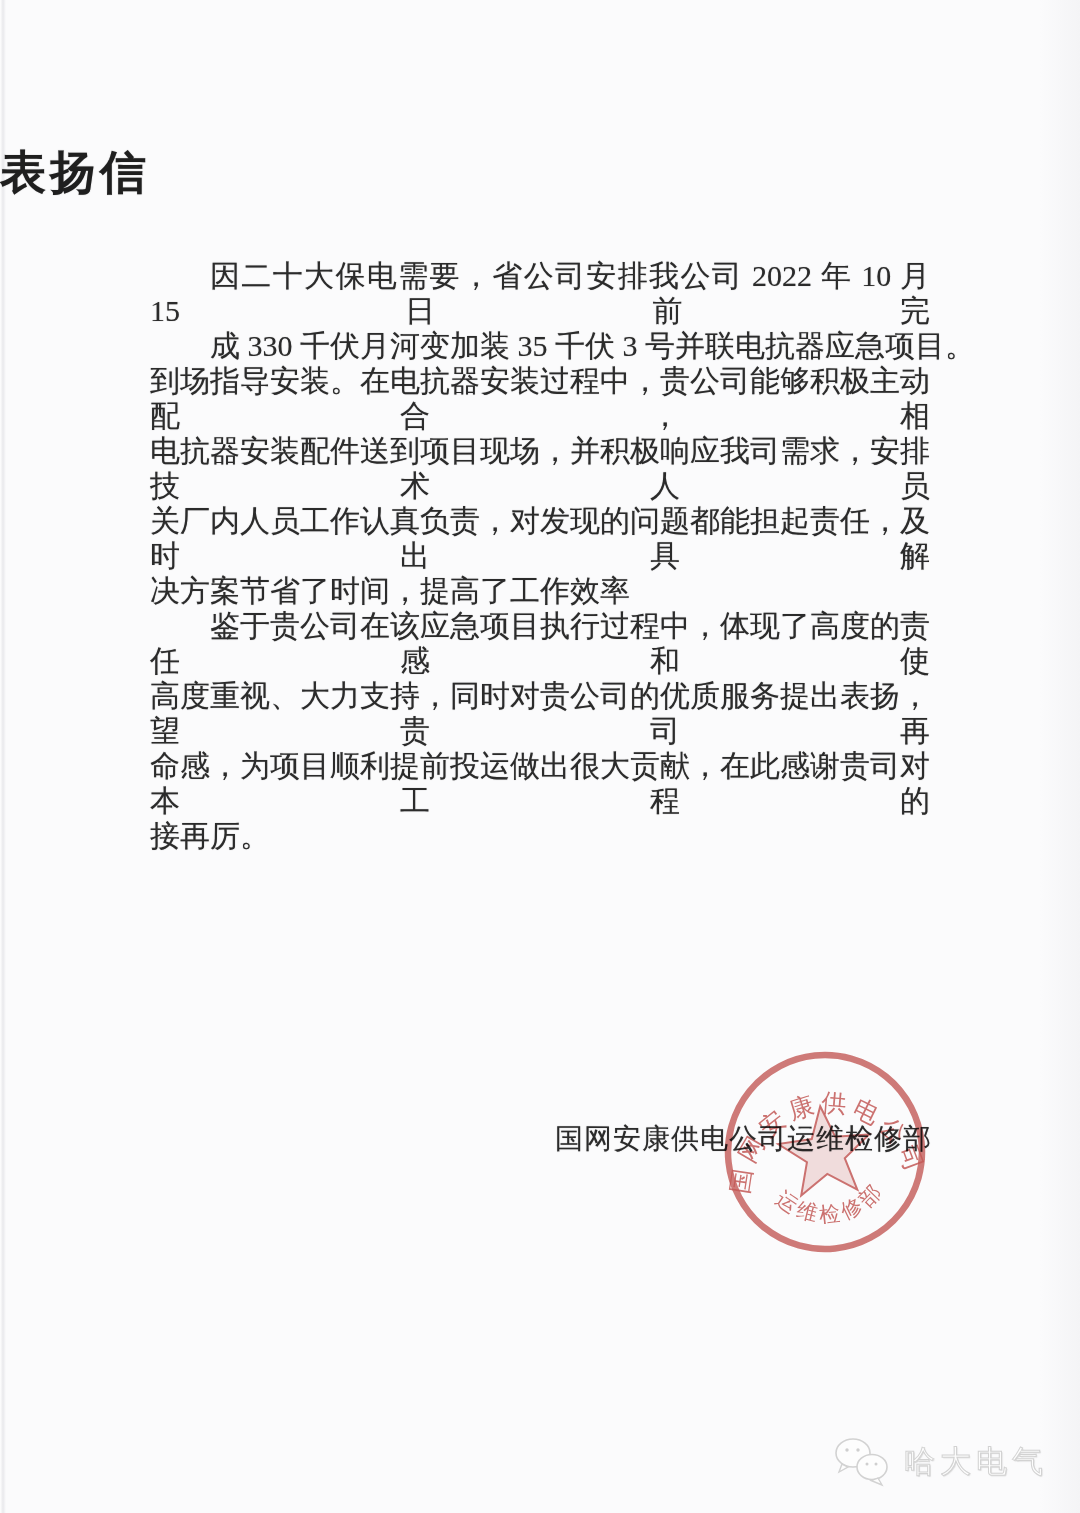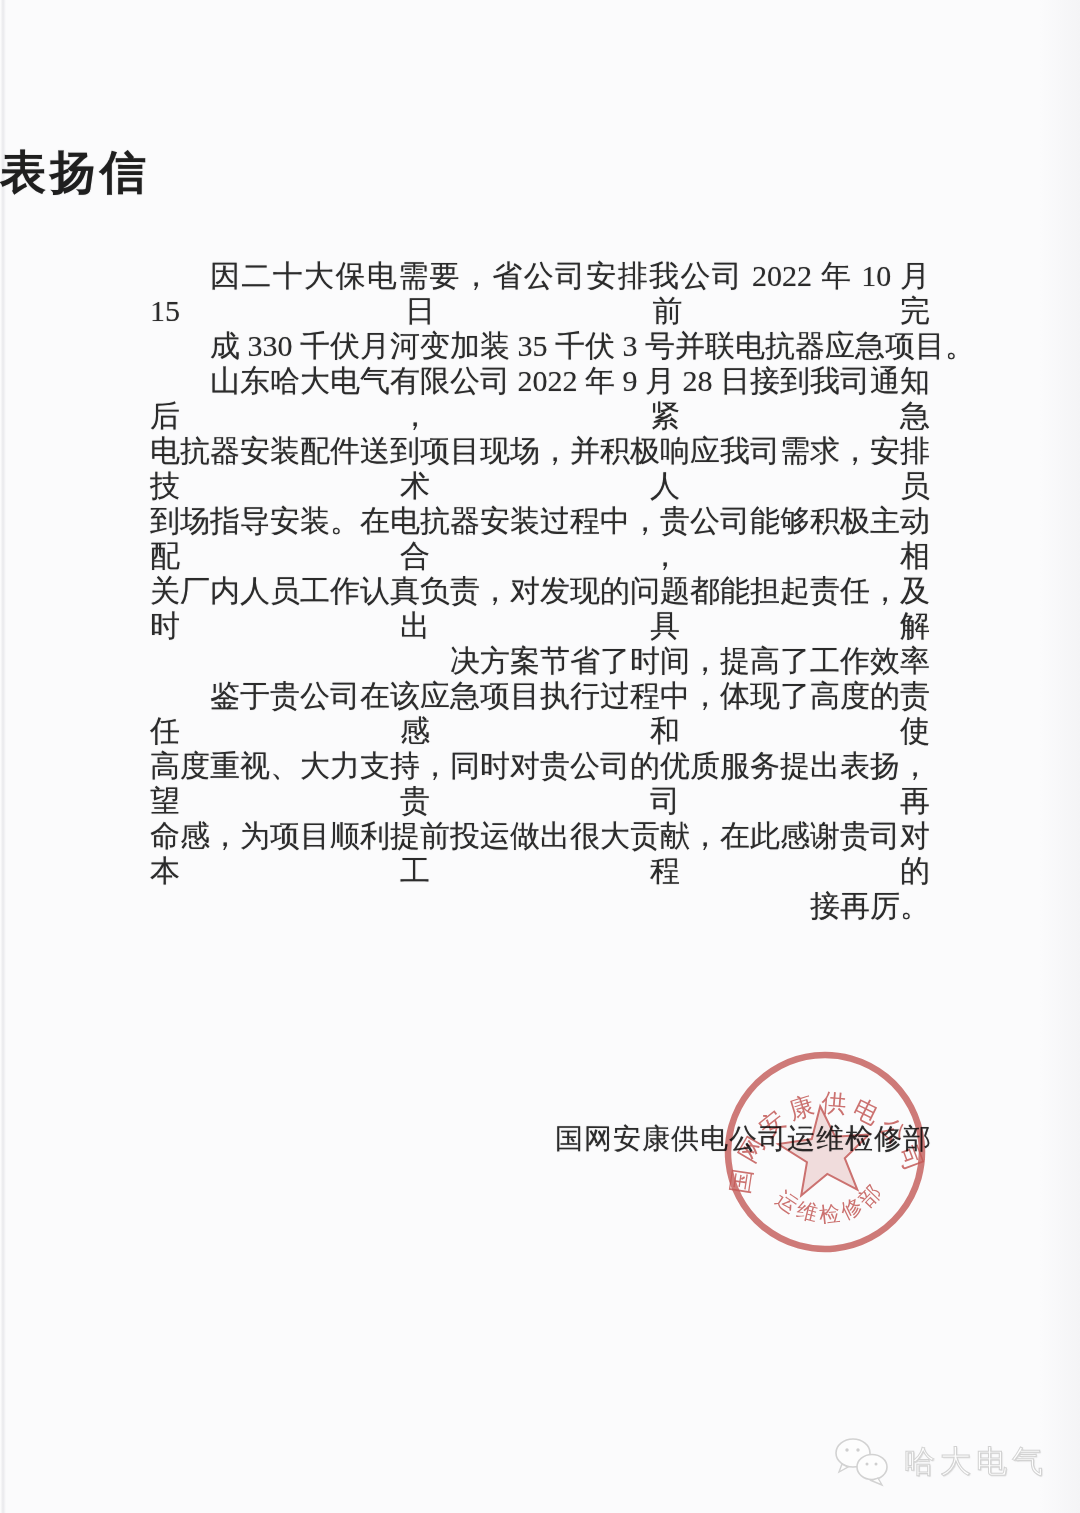--- a/index.html
+++ b/index.html
@@ -19,21 +19,21 @@
     font-family:"Liberation Sans","DejaVu Sans",sans-serif;
     font-weight:700;font-size:46px;color:#1f1f1f;
     letter-spacing:4px;
     text-shadow:0 0 1px rgba(30,30,30,.5);
   }
   .body-text{
     position:absolute;top:258px;left:150px;width:780px;
     font-size:30px;line-height:35px;color:#2b2b2b;
     text-shadow:0 0 1px rgba(43,43,43,.45);
   }
-  .line{white-space:nowrap;text-align:right;}
+  .line{white-space:nowrap;}
   .ln-j{white-space:normal;text-align:justify;text-align-last:justify;}
   .ln-i{text-indent:2em;}
   .signature{
     position:absolute;top:1102px;right:148px;
     font-size:28px;color:#2b2b2b;letter-spacing:1px;
     text-shadow:0 0 1px rgba(43,43,43,.45);
     margin-top:18px;
   }
   .date{
     position:absolute;top:1168px;right:157px;
@@ -62,23 +62,22 @@
 <body>
 
 <div class="page">
 
   <div class="title">表扬信</div>
 
   <div class="body-text">
     <div class="line ln-j ln-i">因二十大保电需要，省公司安排我公司 2022 年 10 月 15 日前完</div>
     <div class="line ln-i">成 330 千伏月河变加装 35 千伏 3 号并联电抗器应急项目。</div>
 
-    <div class="line ln-j ln-i">山东哈大电气有限公司 2022 年 9 月 28 日接到我司通知后，紧急</div>
+    <div class="line ln-j">到场指导安装。在电抗器安装过程中，贵公司能够积极主动配合，相</div>
     <div class="line ln-j">电抗器安装配件送到项目现场，并积极响应我司需求，安排技术人员</div>
-    <div class="line ln-j">到场指导安装。在电抗器安装过程中，贵公司能够积极主动配合，相</div>
     <div class="line ln-j">关厂内人员工作认真负责，对发现的问题都能担起责任，及时出具解</div>
     <div class="line">决方案节省了时间，提高了工作效率</div>
 
     <div class="line ln-j ln-i">鉴于贵公司在该应急项目执行过程中，体现了高度的责任感和使</div>
     <div class="line ln-j">高度重视、大力支持，同时对贵公司的优质服务提出表扬，望贵司再</div>
     <div class="line ln-j">命感，为项目顺利提前投运做出很大贡献，在此感谢贵司对本工程的</div>
     <div class="line">接再厉。</div>
   </div>
 
   <div class="signature">国网安康供电公司运维检修部</div>

